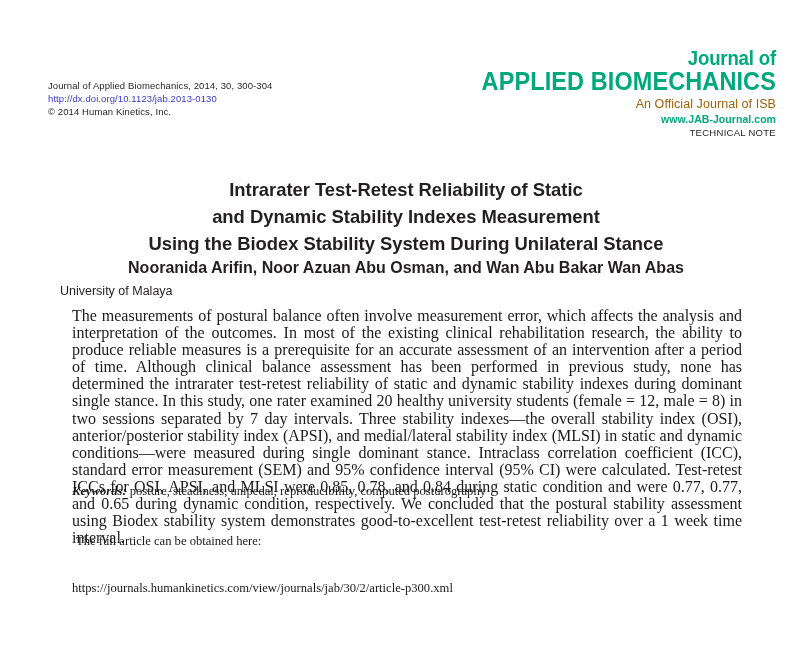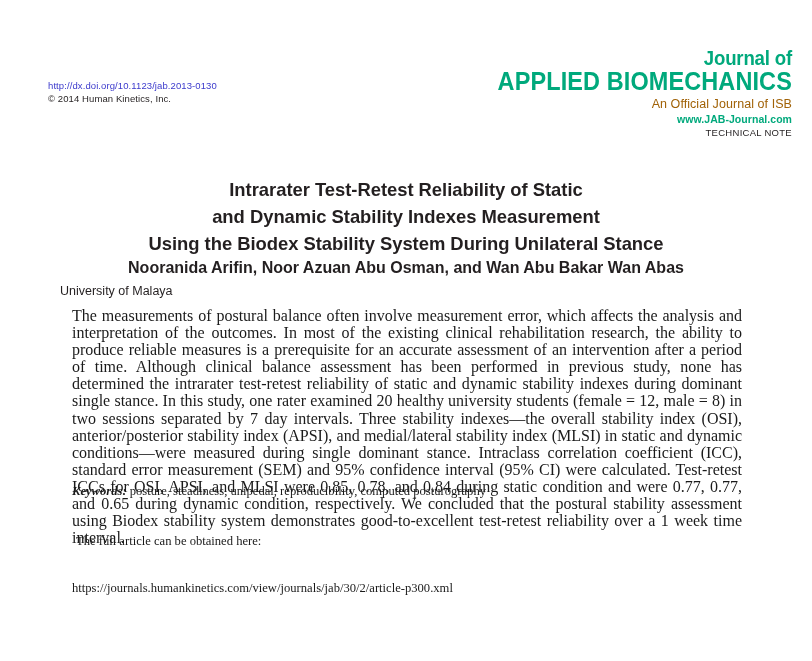--- a/index.html
+++ b/index.html
@@ -32,21 +32,21 @@
     letter-spacing: 0.01em;
   }
   .masthead-line.doi {
     color: #3b39cc;
   }
 
   
   .logo-block {
     position: absolute;
     top: 48px;
-    right: 20px;
+    right: 36px;
     text-align: right;
     font-family: "Liberation Sans", "DejaVu Sans", sans-serif;
   }
   .logo-journal-of {
     font-size: 20px;
     font-weight: bold;
     color: #00a97c;
     line-height: 21px;
     letter-spacing: -0.01em;
     transform: scaleX(0.93);
@@ -170,20 +170,21 @@
     left: 72px;
     font-size: 12.6px;
     line-height: 17px;
     color: #1a1a1a;
   }
 </style>
 </head>
 <body>
 
 <div class="masthead">
+  <div class="masthead-line">Journal of Applied Biomechanics, 2014, 30, 300-304</div>
   <div class="masthead-line doi">http://dx.doi.org/10.1123/jab.2013-0130</div>
   <div class="masthead-line">© 2014 Human Kinetics, Inc.</div>
 </div>
 
 <div class="logo-block">
   <div class="logo-journal-of">Journal of</div>
   <div class="logo-applied">APPLIED BIOMECHANICS</div>
   <div class="logo-sub-isb">An Official Journal of ISB</div>
   <div class="logo-sub-url">www.JAB-Journal.com</div>
   <div class="logo-sub-note">TECHNICAL NOTE</div>

